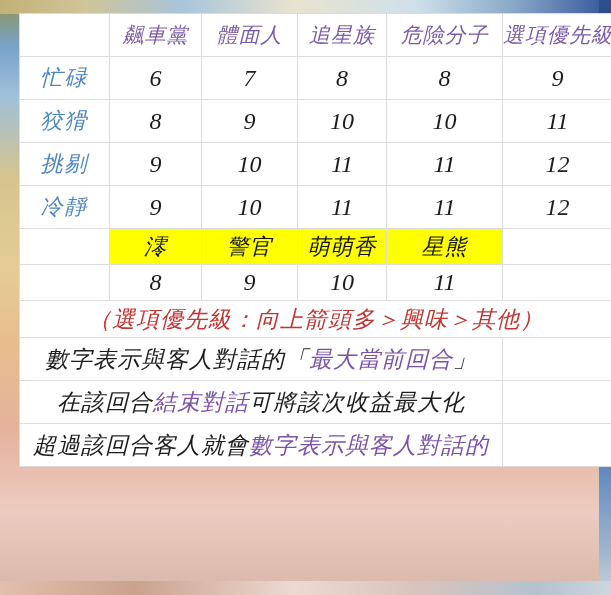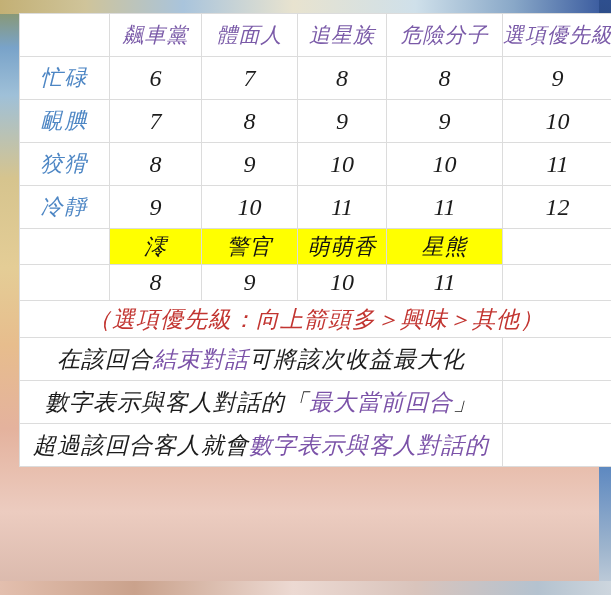--- a/index.html
+++ b/index.html
@@ -94,34 +94,34 @@
 
   <tr class="r-data">
     <td class="lbl">忙碌</td>
     <td class="num">6</td>
     <td class="num">7</td>
     <td class="num">8</td>
     <td class="num">8</td>
     <td class="num">9</td>
   </tr>
   <tr class="r-data">
-    <td class="lbl">靦腆</td>
-    <td class="num">7</td>
-    <td class="num">8</td>
-    <td class="num">9</td>
-    <td class="num">9</td>
-    <td class="num">10</td>
-  </tr>
-  <tr class="r-data">
     <td class="lbl">狡猾</td>
     <td class="num">8</td>
     <td class="num">9</td>
     <td class="num">10</td>
     <td class="num">10</td>
     <td class="num">11</td>
+  </tr>
+  <tr class="r-data">
+    <td class="lbl">挑剔</td>
+    <td class="num">9</td>
+    <td class="num">10</td>
+    <td class="num">11</td>
+    <td class="num">11</td>
+    <td class="num">12</td>
   </tr>
   <tr class="r-data">
     <td class="lbl">冷靜</td>
     <td class="num">9</td>
     <td class="num">10</td>
     <td class="num">11</td>
     <td class="num">11</td>
     <td class="num">12</td>
   </tr>
 
@@ -141,27 +141,27 @@
     <td class="num">11</td>
     <td></td>
   </tr>
 
   <tr class="r-red">
     <td class="rednote" colspan="6">（選項優先級：向上箭頭多＞興味＞其他）</td>
   </tr>
 
   <tr class="r-note">
     <td class="noteline" colspan="5">
-      <span>在該回合</span><span class="hl">結束對話</span><span>可將該次收益最大化</span>
+      <span>數字表示與客人對話的「</span><span class="hl">最大當前回合</span><span>」</span>
     </td>
     <td></td>
   </tr>
   <tr class="r-note">
     <td class="noteline" colspan="5">
-      <span>數字表示與客人對話的「</span><span class="hl">最大當前回合</span><span>」</span>
+      <span>在該回合</span><span class="hl">結束對話</span><span>可將該次收益最大化</span>
     </td>
     <td></td>
   </tr>
   <tr class="r-note">
     <td class="noteline" colspan="5">
       <span>超過該回合客人就會</span><span class="hl">數字表示與客人對話的</span><span></span>
     </td>
     <td></td>
   </tr>
 </tbody>

